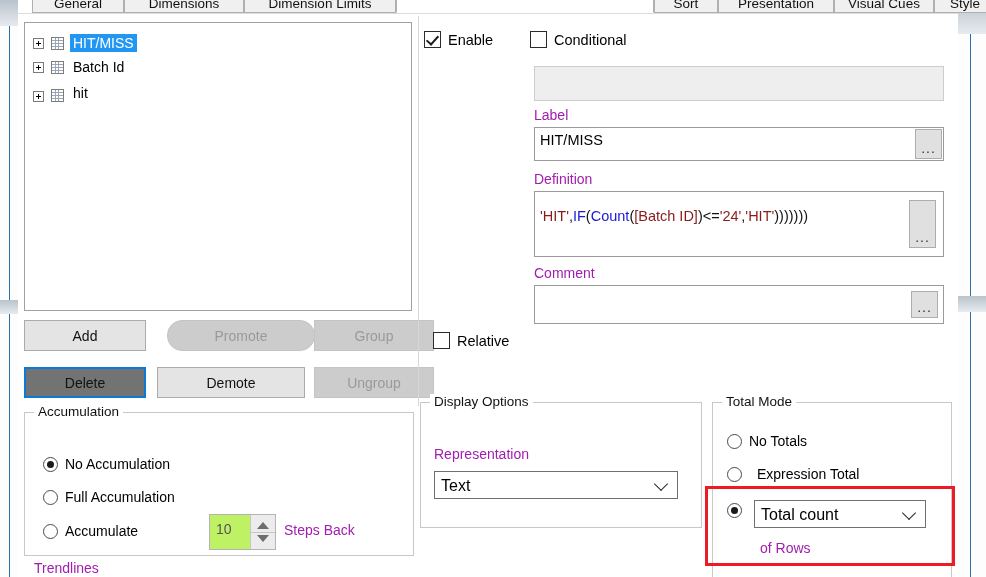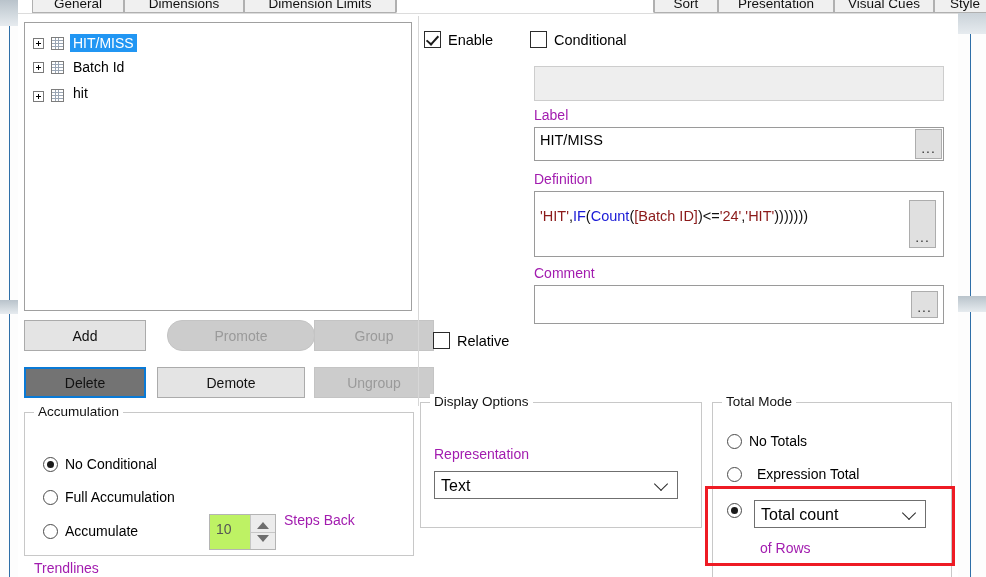--- a/index.html
+++ b/index.html
@@ -163,39 +163,39 @@
         <span>Demote</span>
       </div>
     <div class="btn disabled" style="left:296px;top:353px;width:120px;">
         <span>Ungroup</span>
       </div>
 
     <div class="group" style="left:6px;top:398px;width:390px;height:144px;">
       <span class="gtitle">Accumulation</span>
       <div class="radio-row" style="left:18px;top:43px;">
         <span class="radio on"></span>
-        <span class="radio-lbl">No Conditional</span>
+        <span class="radio-lbl">No Accumulation</span>
       </div>
       <div class="radio-row" style="left:18px;top:76px;">
         <span class="radio"></span>
         <span class="radio-lbl">Full Accumulation</span>
       </div>
       <div class="radio-row" style="left:18px;top:110px;">
         <span class="radio"></span>
         <span class="radio-lbl">Accumulate</span>
       </div>
       <div class="spin" style="left:184px;top:101px;width:67px;height:36px;">
         <span class="sval">10</span>
         <span class="spinbtns">
           <span class="ar up"></span>
           <span class="sep"></span>
           <span class="ar dn"></span>
         </span>
       </div>
-      <span class="fieldlabel" style="left:259px;top:99px;">Steps Back</span>
+      <span class="fieldlabel" style="left:259px;top:109px;">Steps Back</span>
     </div>
 
     <span class="fieldlabel" style="left:16px;top:546px;">Trendlines</span>
 
     <div class="vsep" style="left:400px;top:2px;width:1px;height:390px;"></div>
 
     <div class="check-row" style="left:406px;top:17px;">
       <span class="checkbox on"></span>
       <span class="check-lbl">Enable</span>
     </div>

